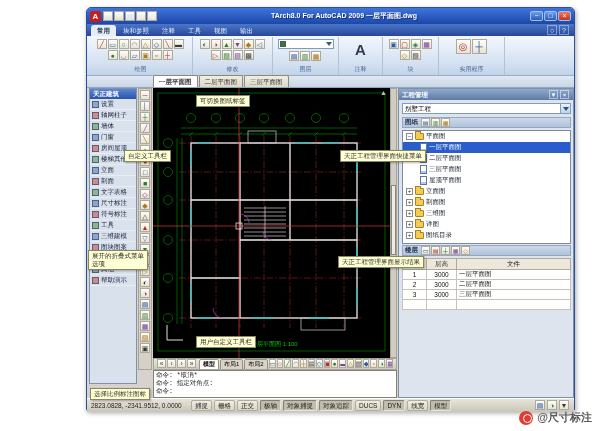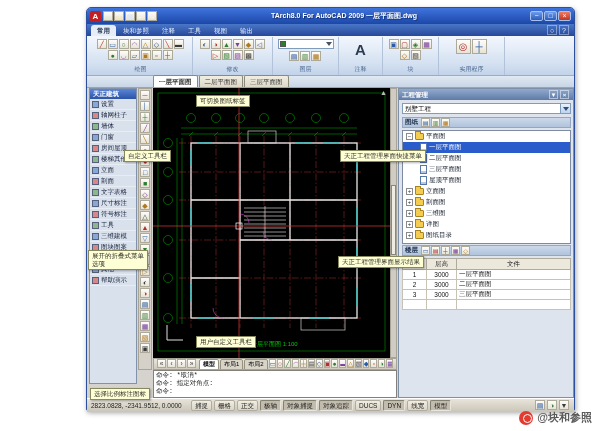--- a/index.html
+++ b/index.html
@@ -583,16 +583,16 @@
   <div class="callout" style="left:196px;top:95px">可切换图纸标签</div>
   <div class="callout" style="left:124px;top:150px">自定义工具栏</div>
   <div class="callout" style="left:340px;top:150px">天正工程管理界面快捷菜单</div>
   <div class="callout wrap" style="left:88px;top:250px">展开的折叠式菜单选项</div>
   <div class="callout" style="left:338px;top:256px">天正工程管理界面显示结果</div>
   <div class="callout" style="left:196px;top:336px">用户自定义工具栏</div>
   <div class="callout" style="left:90px;top:388px">选择比例标注图标</div>
 
   <div class="watermark">
     <span class="wlogo"></span>
-    <span>@块和参照</span>
+    <span>@尺寸标注</span>
   </div>
 
 </div>
 
 </body></html>

